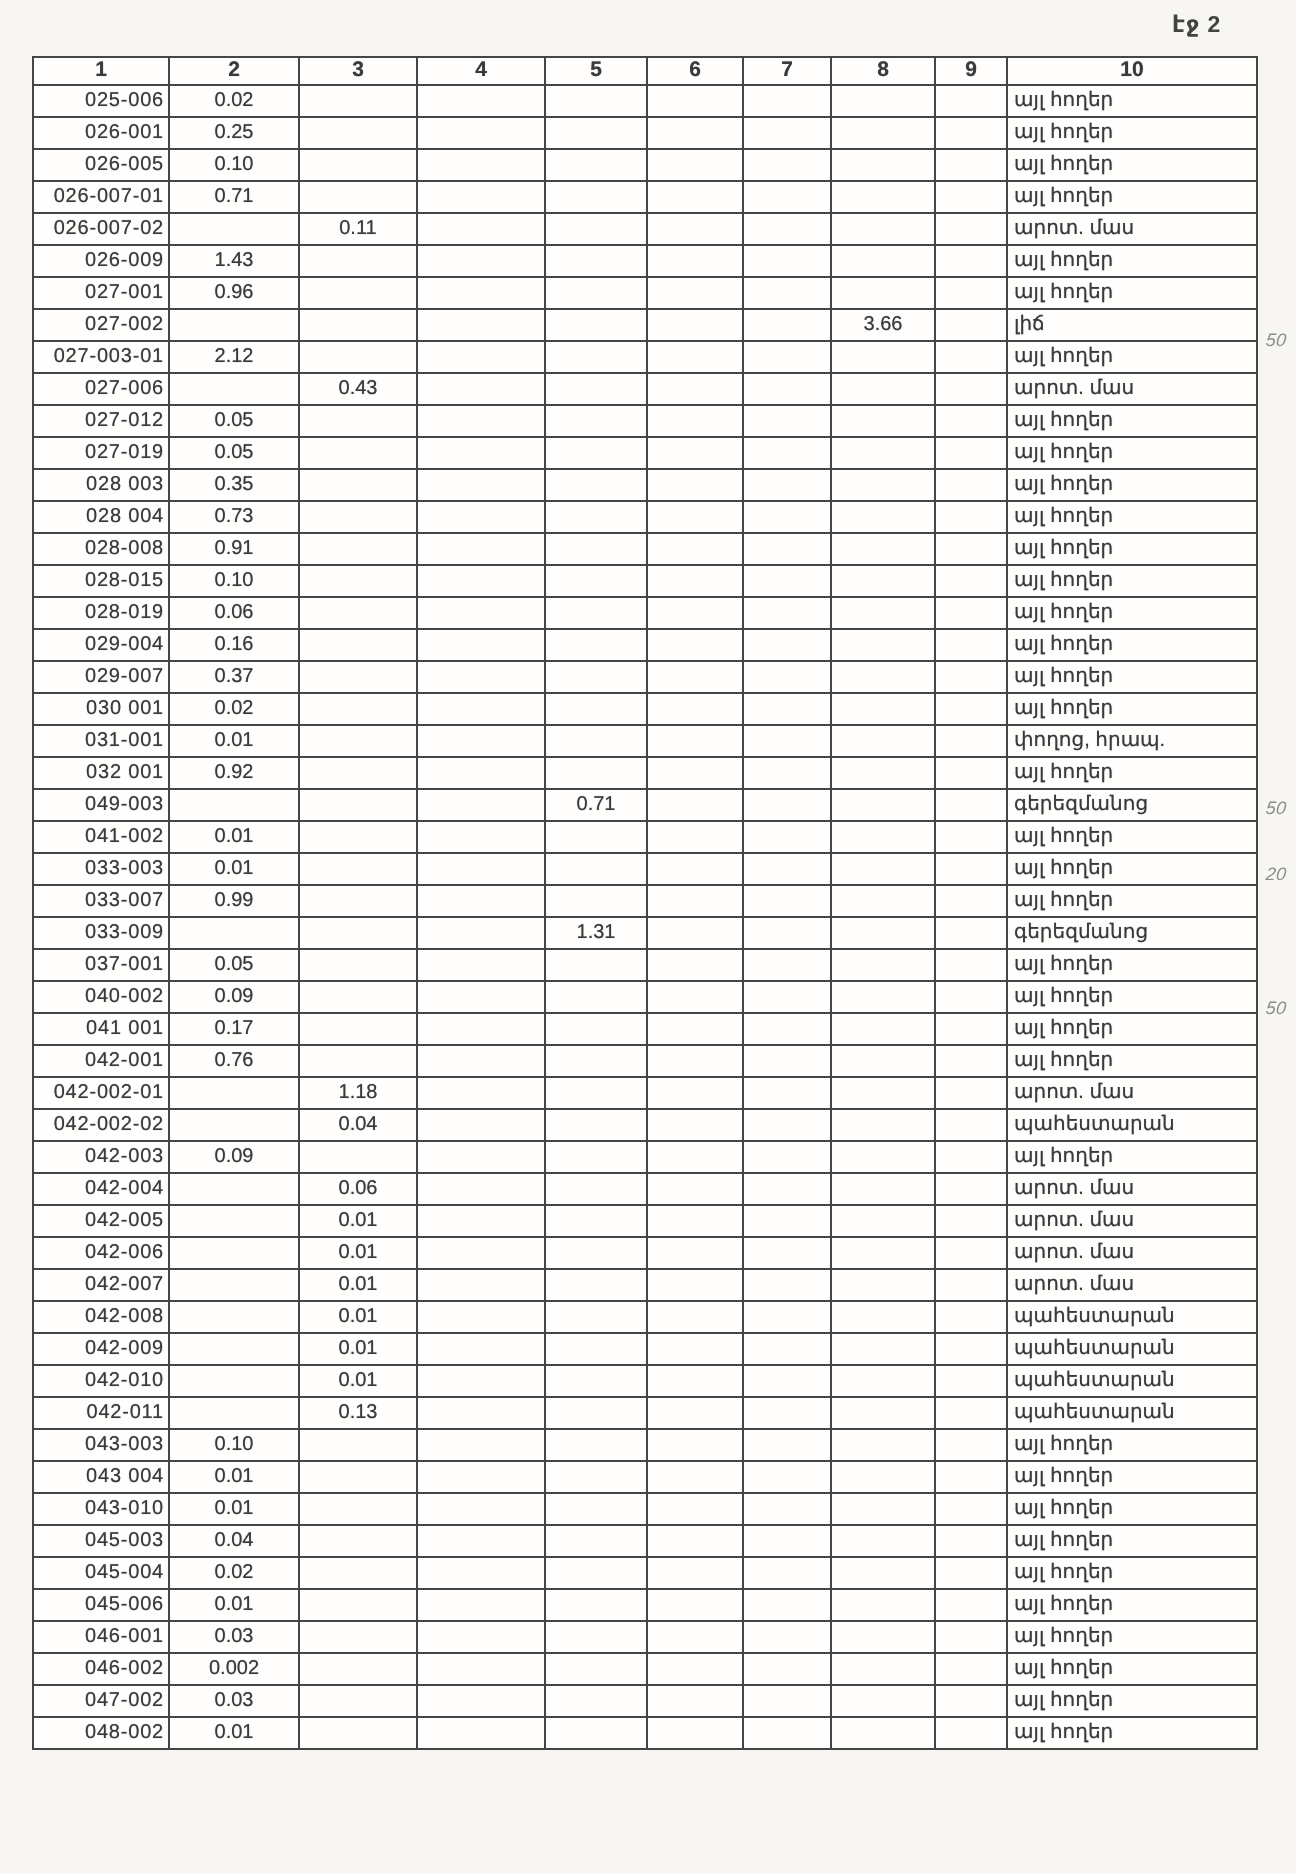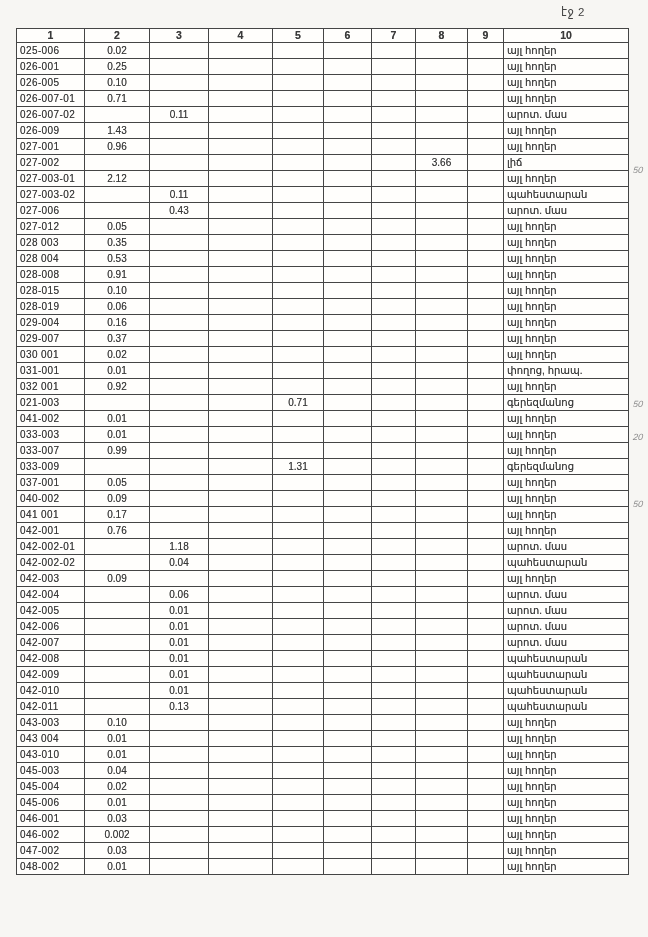--- a/index.html
+++ b/index.html
@@ -9,22 +9,22 @@
     font-family:"Liberation Sans","DejaVu Sans",sans-serif;
     color:#3c3c3c;
     position:relative;
     overflow:hidden;
   }
   .scan-wrap {
     position:absolute; inset:0;
     filter:contrast(1.03);
   }
   .page-label {
-    position:absolute; top:5px; left:561px;
-    font-size:11.5px; font-weight:normal; color:#454545;
+    position:absolute; top:5px; left:586px;
+    font-size:11.5px; font-weight:bold; color:#454545;
     letter-spacing:0.5px;
   }
   table.doc-table {
     position:absolute; left:16px; top:28px;
     width:612px;
     border-collapse:collapse;
     table-layout:fixed;
     background:#fbfaf8;
   }
   .doc-table th, .doc-table td {
@@ -40,21 +40,21 @@
   }
   .doc-table th {
     height:13px; line-height:13px;
     font-size:10.5px; font-weight:bold;
     text-align:center;
   }
   
   col.w1{width:68px} col.w2{width:65px} col.w3{width:59px} col.w4{width:64px}
   col.w5{width:51px} col.w6{width:48px} col.w7{width:44px} col.w8{width:52px}
   col.w9{width:36px} col.w10{width:125px}
-  td.c1  { text-align:left; padding-left:3px; letter-spacing:0.4px; }
+  td.c1  { text-align:right; padding-left:3px; letter-spacing:0.4px; }
   td.c2, td.c3, td.c4, td.c5, td.c6, td.c7, td.c8, td.c9 { text-align:center; }
   td.c10 { text-align:left; padding-left:3px; }
   .margin-note {
     position:absolute; left:633px;
     font-size:9px; color:#8d8d8d;
     font-style:italic;
     transform:skewX(-6deg);
   }
 </style>
 </head>
@@ -194,32 +194,20 @@
           <td class="c3"></td>
           <td class="c4"></td>
           <td class="c5"></td>
           <td class="c6"></td>
           <td class="c7"></td>
           <td class="c8"></td>
           <td class="c9"></td>
           <td class="c10">այլ հողեր</td>
         </tr>
         <tr>
-          <td class="c1">027-003-02</td>
-          <td class="c2"></td>
-          <td class="c3">0.11</td>
-          <td class="c4"></td>
-          <td class="c5"></td>
-          <td class="c6"></td>
-          <td class="c7"></td>
-          <td class="c8"></td>
-          <td class="c9"></td>
-          <td class="c10">պահեստարան</td>
-        </tr>
-        <tr>
           <td class="c1">027-006</td>
           <td class="c2"></td>
           <td class="c3">0.43</td>
           <td class="c4"></td>
           <td class="c5"></td>
           <td class="c6"></td>
           <td class="c7"></td>
           <td class="c8"></td>
           <td class="c9"></td>
           <td class="c10">արոտ. մաս</td>
@@ -230,34 +218,46 @@
           <td class="c3"></td>
           <td class="c4"></td>
           <td class="c5"></td>
           <td class="c6"></td>
           <td class="c7"></td>
           <td class="c8"></td>
           <td class="c9"></td>
           <td class="c10">այլ հողեր</td>
         </tr>
         <tr>
+          <td class="c1">027-019</td>
+          <td class="c2">0.05</td>
+          <td class="c3"></td>
+          <td class="c4"></td>
+          <td class="c5"></td>
+          <td class="c6"></td>
+          <td class="c7"></td>
+          <td class="c8"></td>
+          <td class="c9"></td>
+          <td class="c10">այլ հողեր</td>
+        </tr>
+        <tr>
           <td class="c1">028 003</td>
           <td class="c2">0.35</td>
           <td class="c3"></td>
           <td class="c4"></td>
           <td class="c5"></td>
           <td class="c6"></td>
           <td class="c7"></td>
           <td class="c8"></td>
           <td class="c9"></td>
           <td class="c10">այլ հողեր</td>
         </tr>
         <tr>
           <td class="c1">028 004</td>
-          <td class="c2">0.53</td>
+          <td class="c2">0.73</td>
           <td class="c3"></td>
           <td class="c4"></td>
           <td class="c5"></td>
           <td class="c6"></td>
           <td class="c7"></td>
           <td class="c8"></td>
           <td class="c9"></td>
           <td class="c10">այլ հողեր</td>
         </tr>
         <tr>
@@ -350,21 +350,21 @@
           <td class="c3"></td>
           <td class="c4"></td>
           <td class="c5"></td>
           <td class="c6"></td>
           <td class="c7"></td>
           <td class="c8"></td>
           <td class="c9"></td>
           <td class="c10">այլ հողեր</td>
         </tr>
         <tr>
-          <td class="c1">021-003</td>
+          <td class="c1">049-003</td>
           <td class="c2"></td>
           <td class="c3"></td>
           <td class="c4"></td>
           <td class="c5">0.71</td>
           <td class="c6"></td>
           <td class="c7"></td>
           <td class="c8"></td>
           <td class="c9"></td>
           <td class="c10">գերեզմանոց</td>
         </tr>

